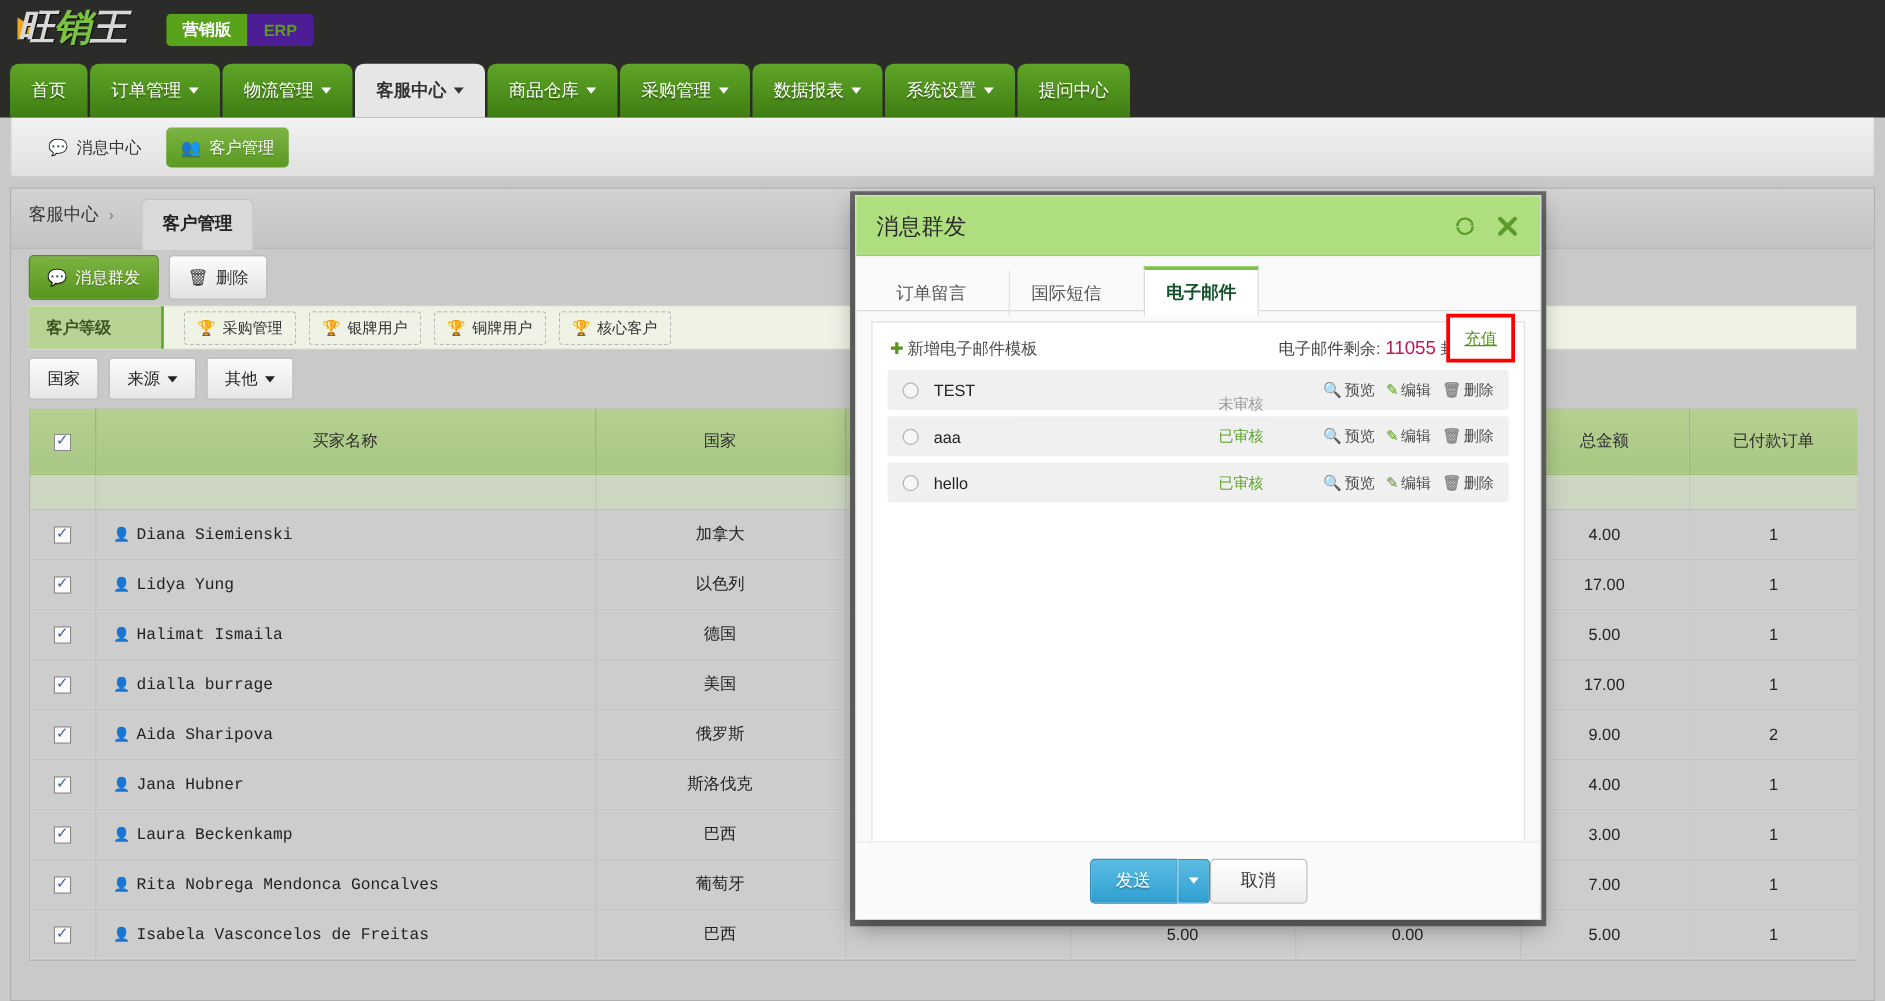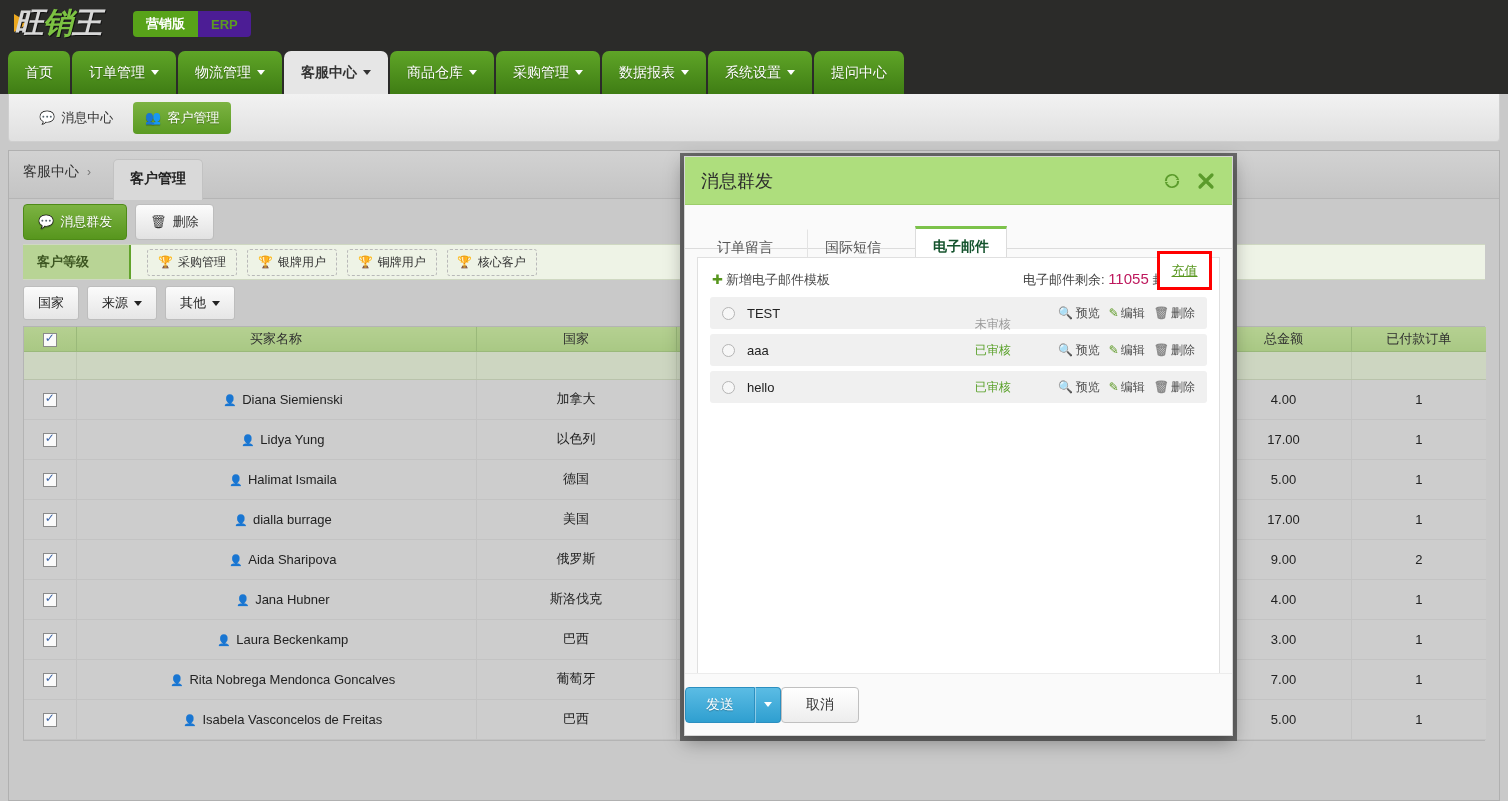--- a/index.html
+++ b/index.html
@@ -160,33 +160,33 @@
     padding: 7px 14px; font-size: 13px; color: #222; cursor: pointer;
     display: flex; align-items: center; gap: 6px;
   }
 
   
   .tablewrap { margin: 0 14px; background: #fff; border: 1px solid #b4b4b4; }
   table.grid { width: 100%; border-collapse: collapse; table-layout: fixed; }
   table.grid th {
     background: linear-gradient(to bottom,#b5d091,#a9c884);
     font-size: 13px; color: #2f2f2f; font-weight: normal;
-    height: 24px; border-right: 1px solid #9ab97a;
+    height: 52px; border-right: 1px solid #9ab97a;
     border-bottom: 1px solid #9ab97a;
   }
   table.grid tr.filterline td {
     background: #cdd6c1; height: 28px; border-right: 1px solid #c0c9b4;
     border-bottom: 1px solid #b9c3ab;
   }
   table.grid td {
     font-size: 13px; color: #222; height: 40px;
     border-right: 1px solid #c3c3c3; border-bottom: 1px solid #c3c3c3;
     background: #cdcdcd; text-align: center;
   }
-  table.grid td.name { text-align: center; padding-left: 14px; }
+  table.grid td.name { text-align: left; padding-left: 14px; font-family: Liberation Mono, monospace; }
   table.grid td.chk, table.grid th.chk { width: 52px; }
   .cb {
     width: 14px; height: 14px; display: inline-block;
     border: 1px solid #8a8a8a; background: #fafafa; position: relative; vertical-align: middle;
   }
   .cb::after {
     content: "✓"; position: absolute; left: 1px; top: -3px;
     font-size: 12px; color: #3a63a8; line-height: 14px;
   }
   .person::before {
@@ -214,21 +214,21 @@
   .modal-icons svg { display: block; cursor: pointer; }
 
   .modal-tabs {
     display: flex; align-items: flex-end; height: 44px;
     padding-left: 14px; background: #fafafa;
     border-bottom: 1px solid #dcdcdc;
   }
   .mtab {
     padding: 9px 17px; font-size: 14px; color: #555; cursor: pointer;
     border: 1px solid transparent; border-bottom: none;
-    position: relative; top: 18px;
+    position: relative; top: 5px;
   }
   .mtab + .mtab { border-left: 1px solid #e3e3e3; margin-left: 16px; }
   .mtab.active {
     background: #fff; color: #14532d; font-weight: bold;
     border: 1px solid #dcdcdc; border-top: 3px solid #7cc24a; border-bottom: 1px solid #fff;
   }
 
   .modal-body {
     margin: 8px 12px; background: #fff; border: 1px solid #e0e0e0;
     height: 446px; position: relative;
@@ -258,21 +258,21 @@
   .tpl-status { width: 84px; font-size: 12px; }
   .tpl-status.unreviewed { color: #9a9a9a; margin-top: 23px; }
   .tpl-status.reviewed { color: #5aa12a; }
   .tpl-actions { display: flex; gap: 9px; }
   .act { font-size: 12px; color: #4d4d4d; cursor: pointer; display: flex; align-items: center; gap: 2px; }
   .act .ic { color: #57961d; font-weight: bold; }
   .act.del .ic { color: #8a8a8a; }
 
   .modal-foot {
     position: absolute; left: 0; bottom: 0; width: 100%; height: 62px;
-    display: flex; align-items: center; 
+    display: flex; align-items: center; justify-content: center; 
     background: #fafafa; border-top: 1px solid #ececec;
   }
   .split { display: flex; }
   .btn-blue {
     background: linear-gradient(to bottom,#5bbce4 0%,#2f9fd0 100%);
     color: #fff; border: 1px solid #2b8fc0; border-radius: 4px 0 0 4px;
     padding: 8px 20px; font-size: 14px; cursor: pointer;
     text-shadow: 0 1px 1px rgba(0,0,0,.25);
   }
   .btn-blue-caret {

